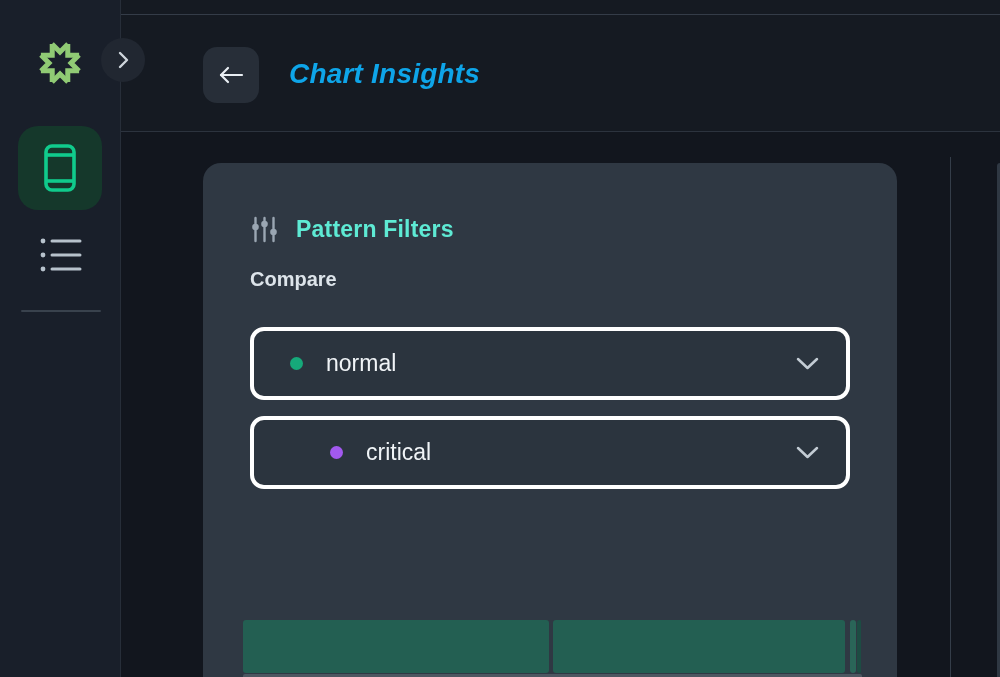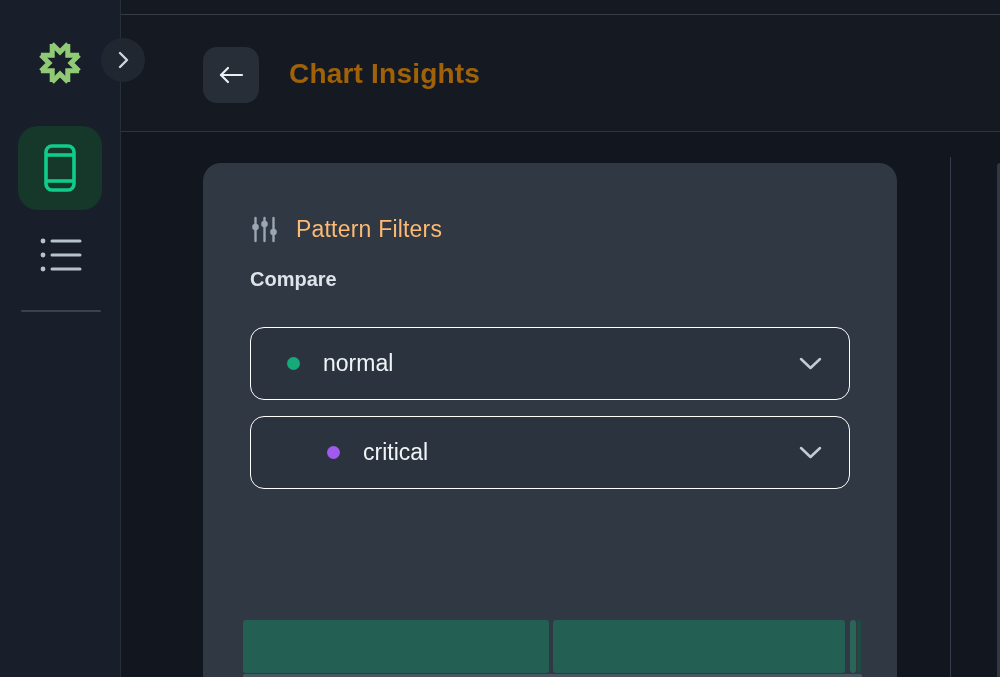--- a/index.html
+++ b/index.html
@@ -12,29 +12,29 @@
   .sidebar{position:absolute;left:0;top:0;width:120px;height:677px;background:#191f2a;border-right:1px solid #272e39;z-index:2;}
   .logo{position:absolute;left:30px;top:32px;width:60px;height:62px;}
   .collapse-btn{position:absolute;left:101px;top:38px;width:44px;height:44px;border-radius:50%;background:#212731;z-index:3;display:flex;align-items:center;justify-content:center;cursor:pointer;}
   .nav-phone{position:absolute;left:18px;top:126px;width:84px;height:84px;border-radius:20px;background:#15382b;display:flex;align-items:center;justify-content:center;cursor:pointer;}
   .nav-list{position:absolute;left:34px;top:230px;width:54px;height:50px;display:flex;align-items:center;justify-content:center;cursor:pointer;}
   .side-divider{position:absolute;left:21px;top:310px;width:80px;height:2px;background:#39424d;border-radius:1px;}
   
   .header{position:absolute;left:121px;top:0;width:879px;height:131px;background:#151a22;border-bottom:1px solid #2c333e;z-index:1;}
   .header-topline{position:absolute;left:0;top:14px;width:879px;height:1px;background:#343c48;}
   .back-btn{position:absolute;left:82px;top:47px;width:56px;height:56px;border-radius:14px;background:#272e38;display:flex;align-items:center;justify-content:center;cursor:pointer;}
-  .page-title{position:absolute;left:168px;top:58px;font-size:28px;font-weight:700;color:#a16207;letter-spacing:.2px;}
+  .page-title{position:absolute;left:168px;top:58px;font-size:28px;font-weight:700;color:#0ea5e9;letter-spacing:.2px;font-style:italic;}
   
   .v-divider{position:absolute;left:950px;top:157px;width:1px;height:520px;background:#343d49;}
   .right-sliver{position:absolute;left:997px;top:163px;width:3px;height:514px;background:#2f3843;border-radius:18px 0 0 0;}
   .card{position:absolute;left:203px;top:163px;width:694px;height:514px;background:#2f3843;border-radius:18px 18px 0 0;}
   .pf-head{position:absolute;left:49px;top:53px;display:flex;align-items:center;gap:19px;}
-  .pf-title{font-size:23px;font-weight:400;color:#fdba74;letter-spacing:.2px;text-align:right;}
+  .pf-title{font-size:23px;font-weight:700;color:#5eead4;letter-spacing:.2px;text-align:right;}
   .compare-label{position:absolute;left:47px;top:105px;font-size:20px;font-weight:700;color:#dde4ea;}
-  .select{position:absolute;left:47px;width:600px;height:73px;border:1px solid #ffffff;border-radius:14px;background:#2b343e;display:flex;align-items:center;cursor:pointer;box-sizing:border-box;}
+  .select{position:absolute;left:47px;width:600px;height:73px;border:4px solid #ffffff;border-radius:14px;background:#2b343e;display:flex;align-items:center;cursor:pointer;box-sizing:border-box;}
   .select.s1{top:164px;}
   .select.s2{top:253px;padding-left:40px;}
   .dot{width:13px;height:13px;border-radius:50%;margin-left:36px;flex:0 0 auto;}
   .select-value{margin-left:23px;font-size:23px;color:#f0f4f7;}
   .select .chev{margin-left:auto;margin-right:27px;display:flex;}
   .appid-row{position:absolute;left:41px;top:402px;width:607px;height:30px;display:flex;align-items:center;cursor:pointer;}
   .appid-label{font-size:21px;font-weight:700;color:#e9eef3;}
   .appid-row .chev{margin-left:auto;margin-right:2px;display:flex;}
   .distribution{position:absolute;left:40px;top:457px;width:619px;height:57px;}
   .distribution .seg{position:absolute;top:0;height:53px;border-radius:3px;}

